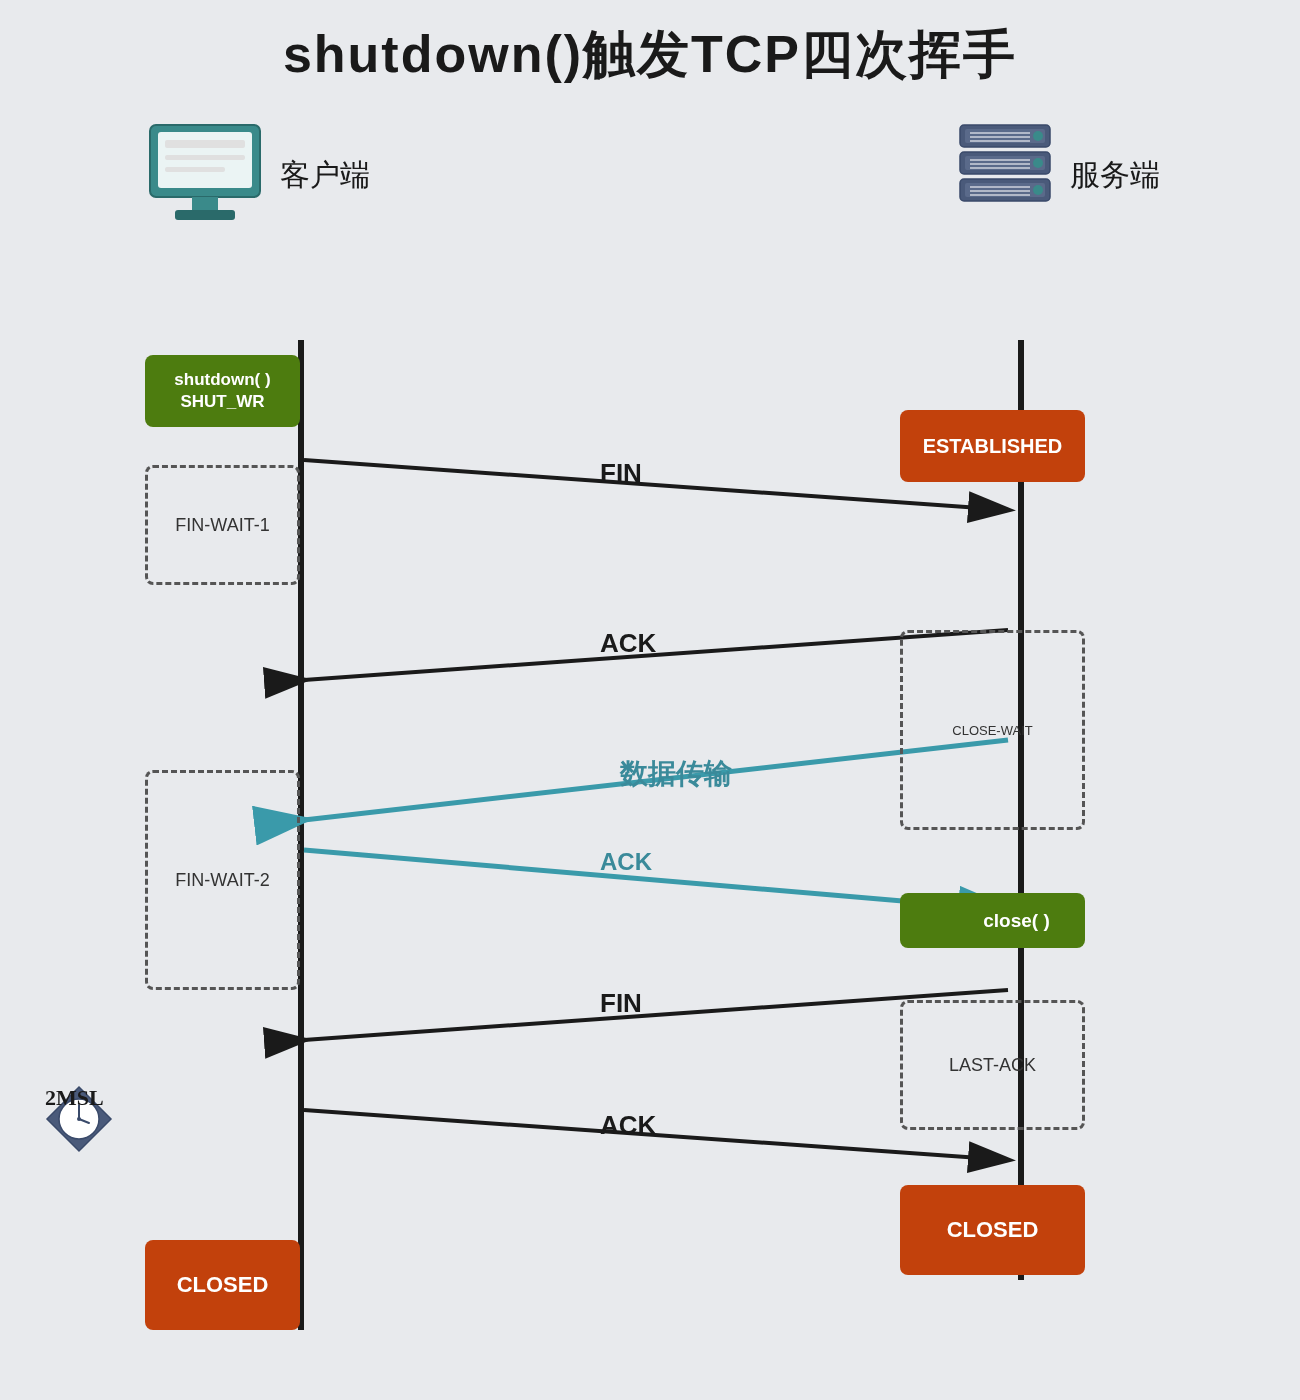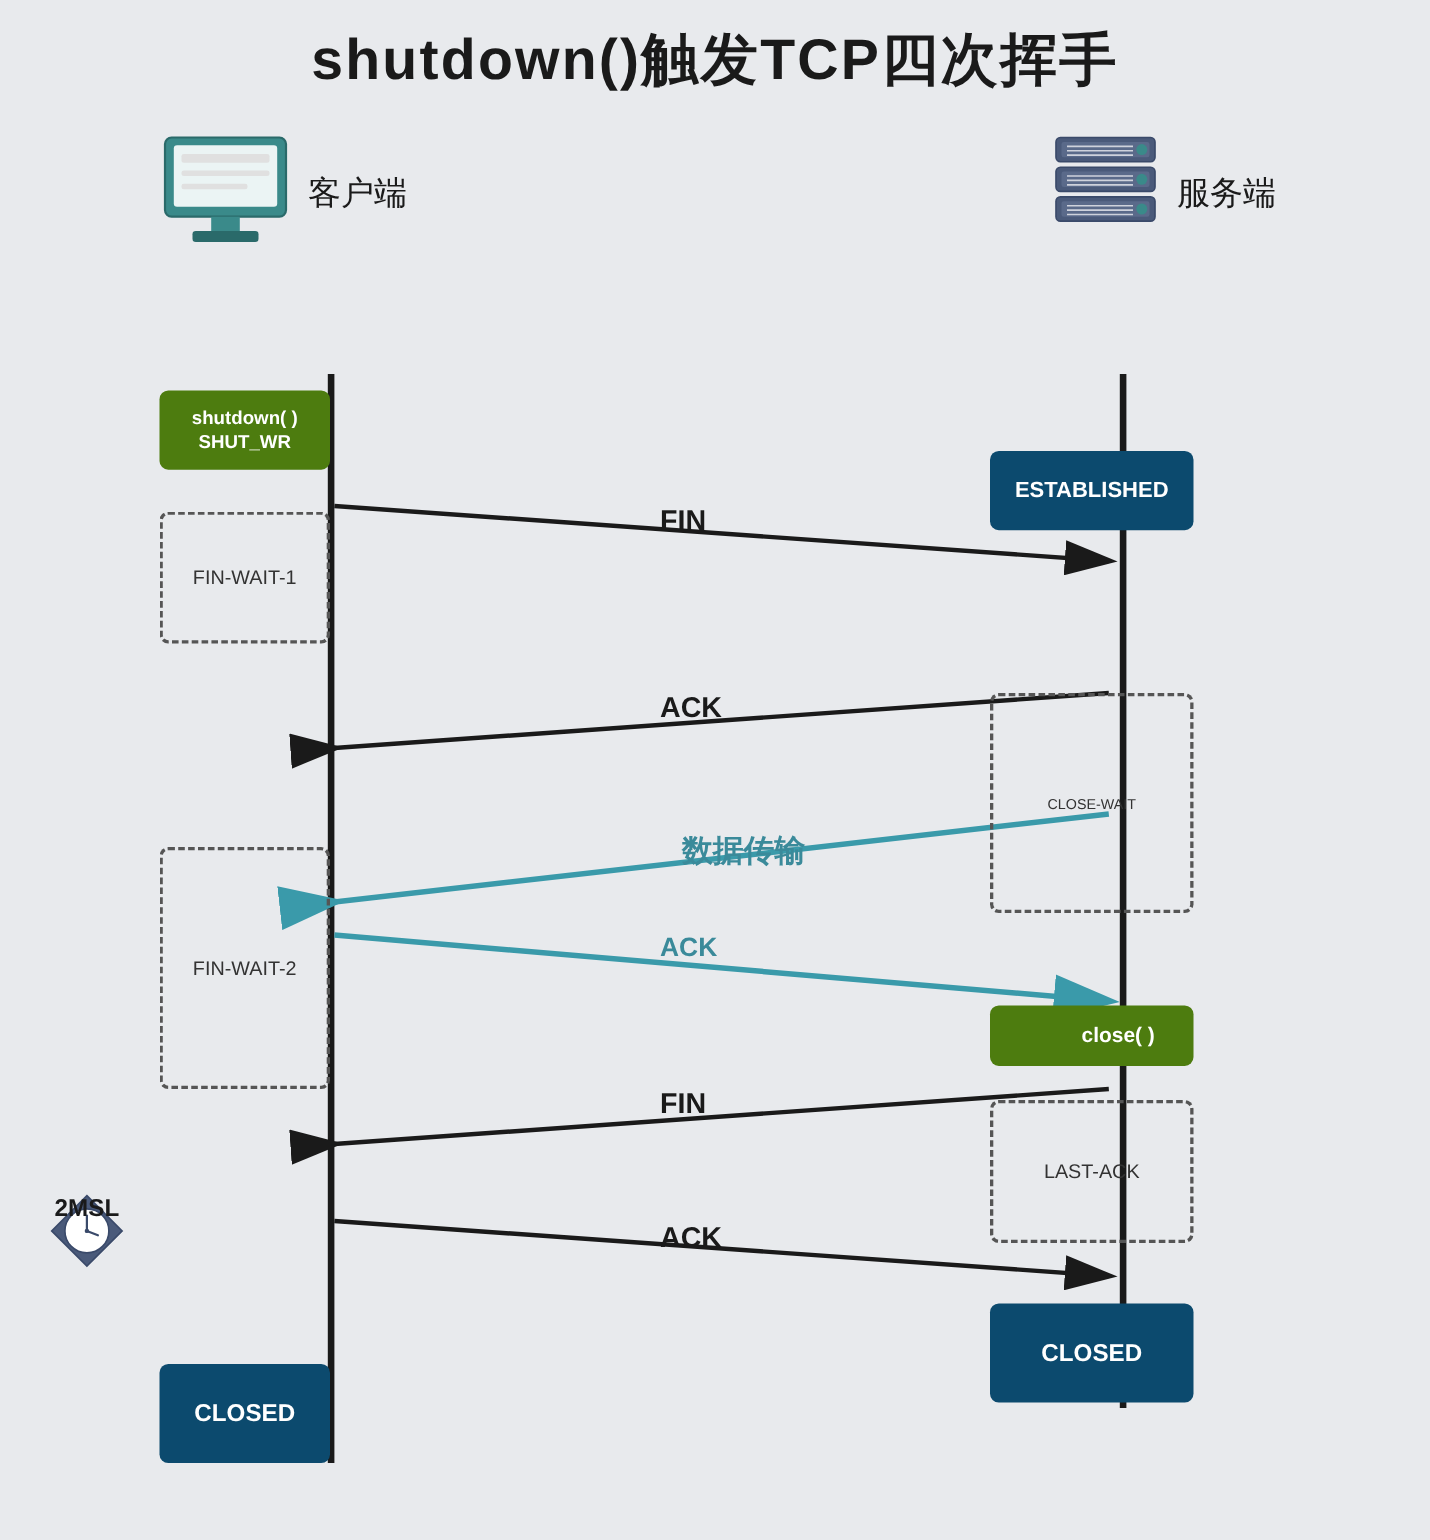--- a/index.html
+++ b/index.html
@@ -69,21 +69,21 @@
       display: flex;
       align-items: center;
       justify-content: center;
       font-size: 20px;
       font-weight: bold;
       color: white;
       text-align: center;
     }
 
     .state-box.solid {
-      background: #0c4a6e;
+      background: #c2410c;
     }
 
     .state-box.teal {
       background: #4d7c0f;
     }
 
     .state-box.dashed {
       background: transparent;
       border: 3px dashed #555;
       color: #333;
@@ -224,39 +224,39 @@
     <div class="state-box teal" style="left:145px; top:65px; width:155px; height:72px; font-size:17px; line-height:1.3; white-space:pre-line;">shutdown( )
 SHUT_WR</div>
 
     <div class="state-box dashed" style="left:145px; top:175px; width:155px; height:120px; font-size:18px;">FIN-WAIT-1</div>
 
     <div class="state-box dashed" style="left:145px; top:480px; width:155px; height:220px; font-size:18px;">FIN-WAIT-2</div>
 
 
     <div class="state-box solid" style="left:145px; top:950px; width:155px; height:90px; font-size:22px;">CLOSED</div>
 
-    <div style="position:absolute; left:45px; top:795px; display:flex; flex-direction:column; align-items:center; gap:8px;">
+    <div style="position:absolute; left:45px; top:795px; display:flex; flex-direction:column; gap:8px;font-family:Liberation Serif, serif;">
       <svg width="68" height="68" viewBox="0 0 68 68">
 
         <polygon points="34,2 66,34 34,66 2,34" fill="#4a5a7a" stroke="#3a4a6a" stroke-width="1.5"></polygon>
 
         <circle cx="34" cy="34" r="20" fill="white" stroke="#3a4a6a" stroke-width="1.5"></circle>
         <circle cx="34" cy="34" r="2" fill="#3a4a6a"></circle>
 
         <line x1="34" y1="34" x2="34" y2="20" stroke="#3a4a6a" stroke-width="2" stroke-linecap="round"></line>
         <line x1="34" y1="34" x2="44" y2="38" stroke="#3a4a6a" stroke-width="2" stroke-linecap="round"></line>
       </svg>
       <span class="label-2msl">2MSL</span>
     </div>
 
     <div class="state-box solid" style="right:215px; top:120px; width:185px; height:72px; font-size:20px;">ESTABLISHED</div>
 
     <div class="state-box dashed" style="right:215px; top:340px; width:185px; height:200px; font-size:13px;">CLOSE-WAIT</div>
 
-    <div class="state-box teal" style="right:215px; top:624px; width:185px; height:55px; font-size:19px;padding-left:48px;">close( )</div>
+    <div class="state-box teal" style="right:215px; top:603px; width:185px; height:55px; font-size:19px;padding-left:48px;">close( )</div>
 
     <div class="state-box dashed" style="right:215px; top:710px; width:185px; height:130px; font-size:18px;">LAST-ACK</div>
 
     <div class="state-box solid" style="right:215px; top:895px; width:185px; height:90px; font-size:22px;">CLOSED</div>
 
   </div>
 
 </div>
 
 </body></html>

